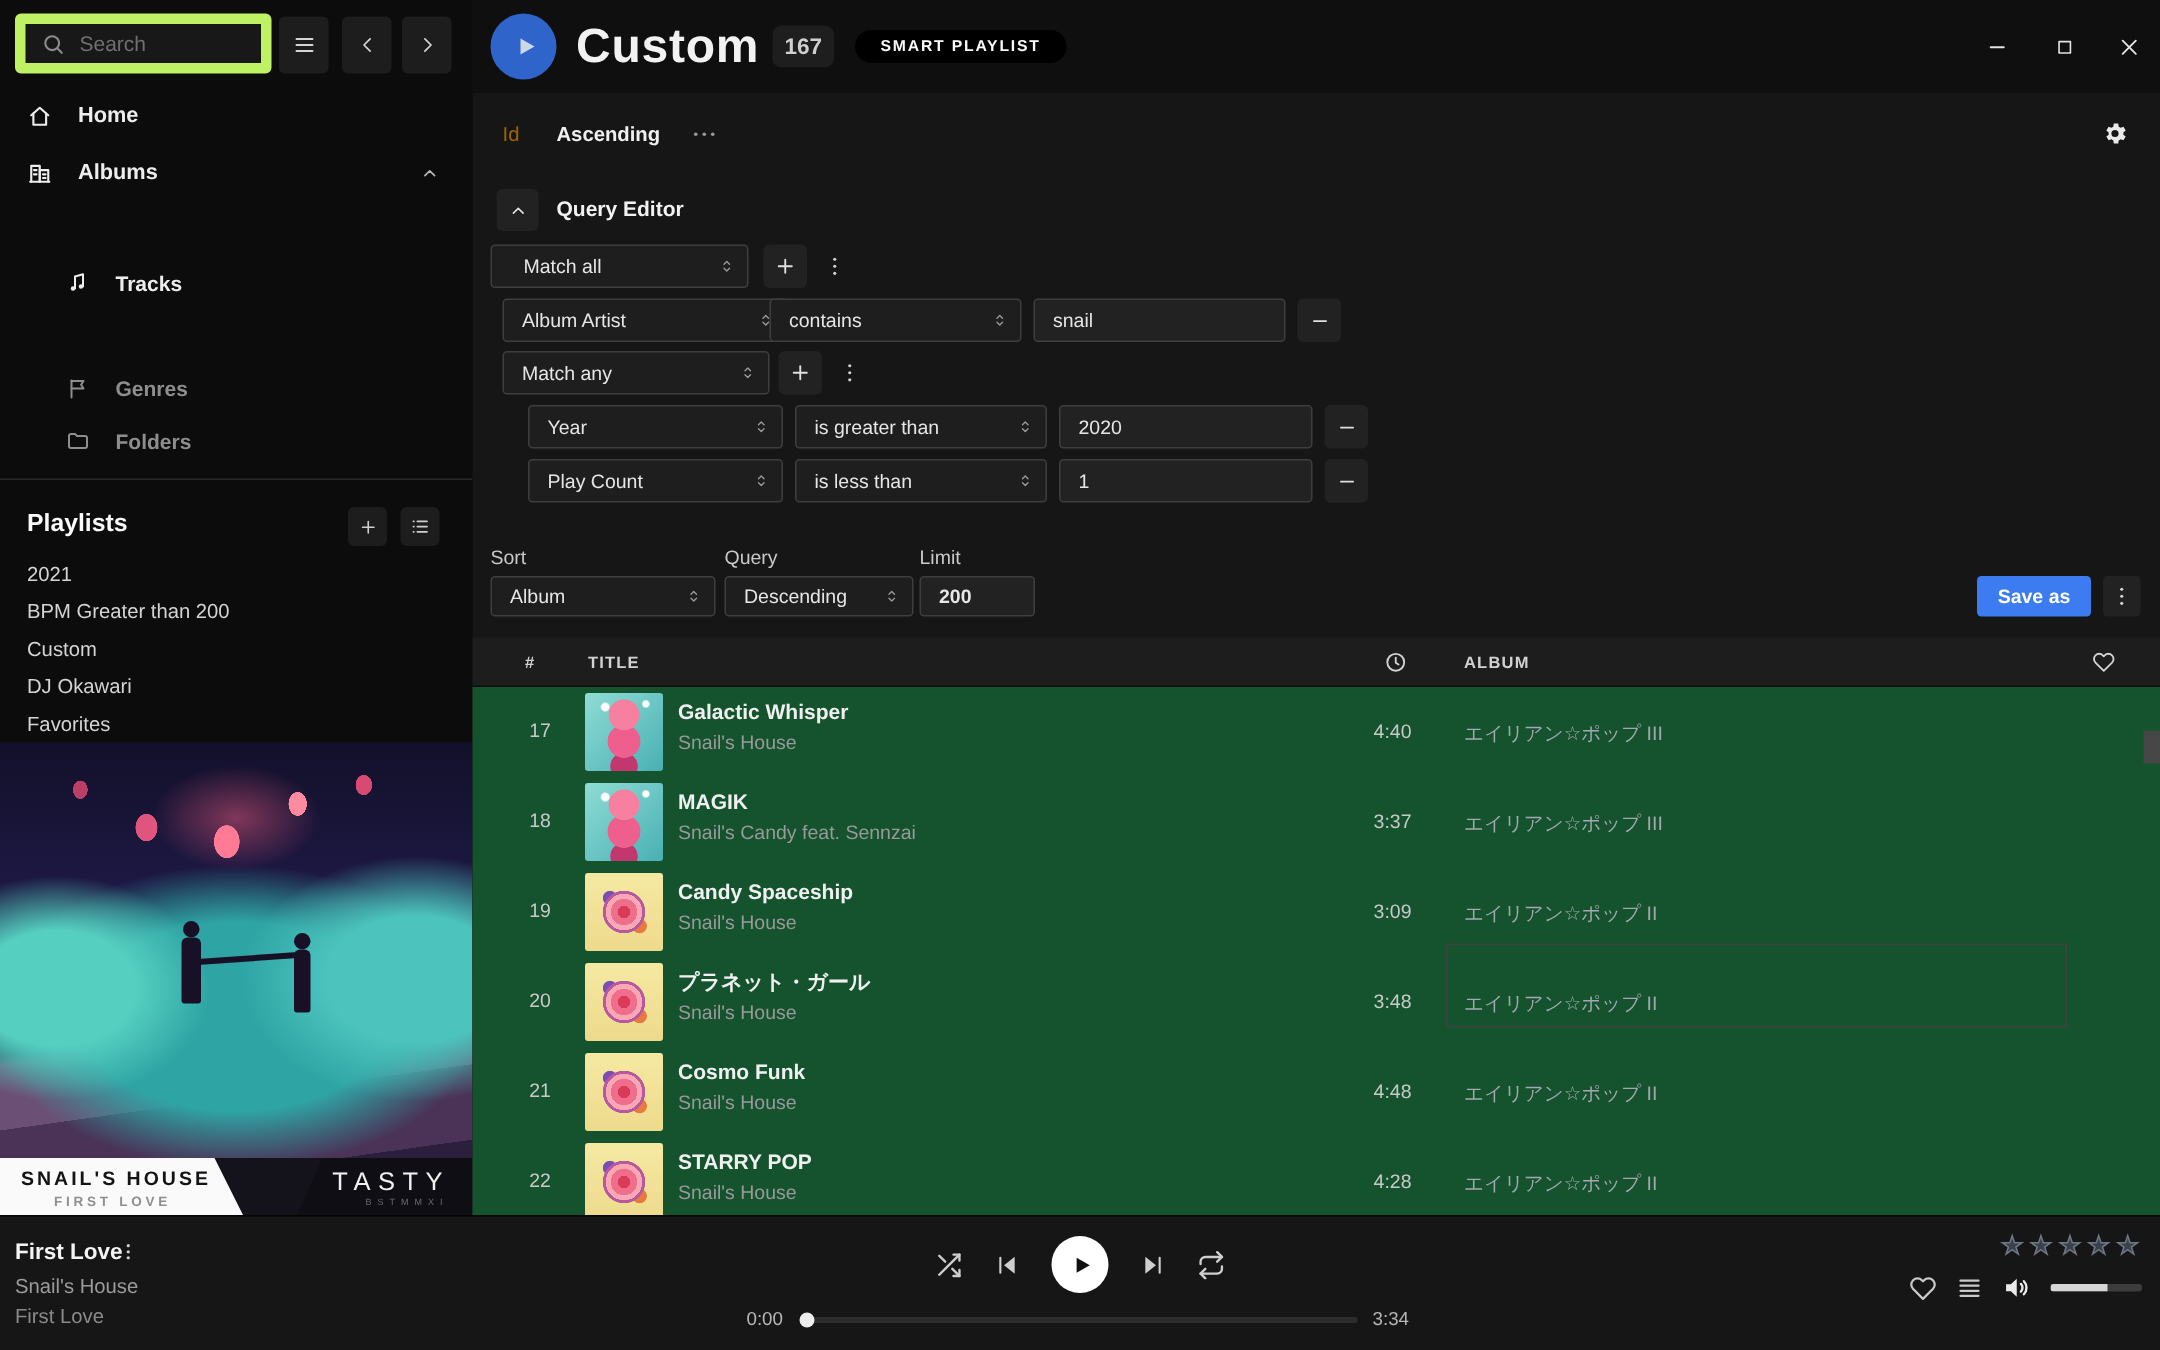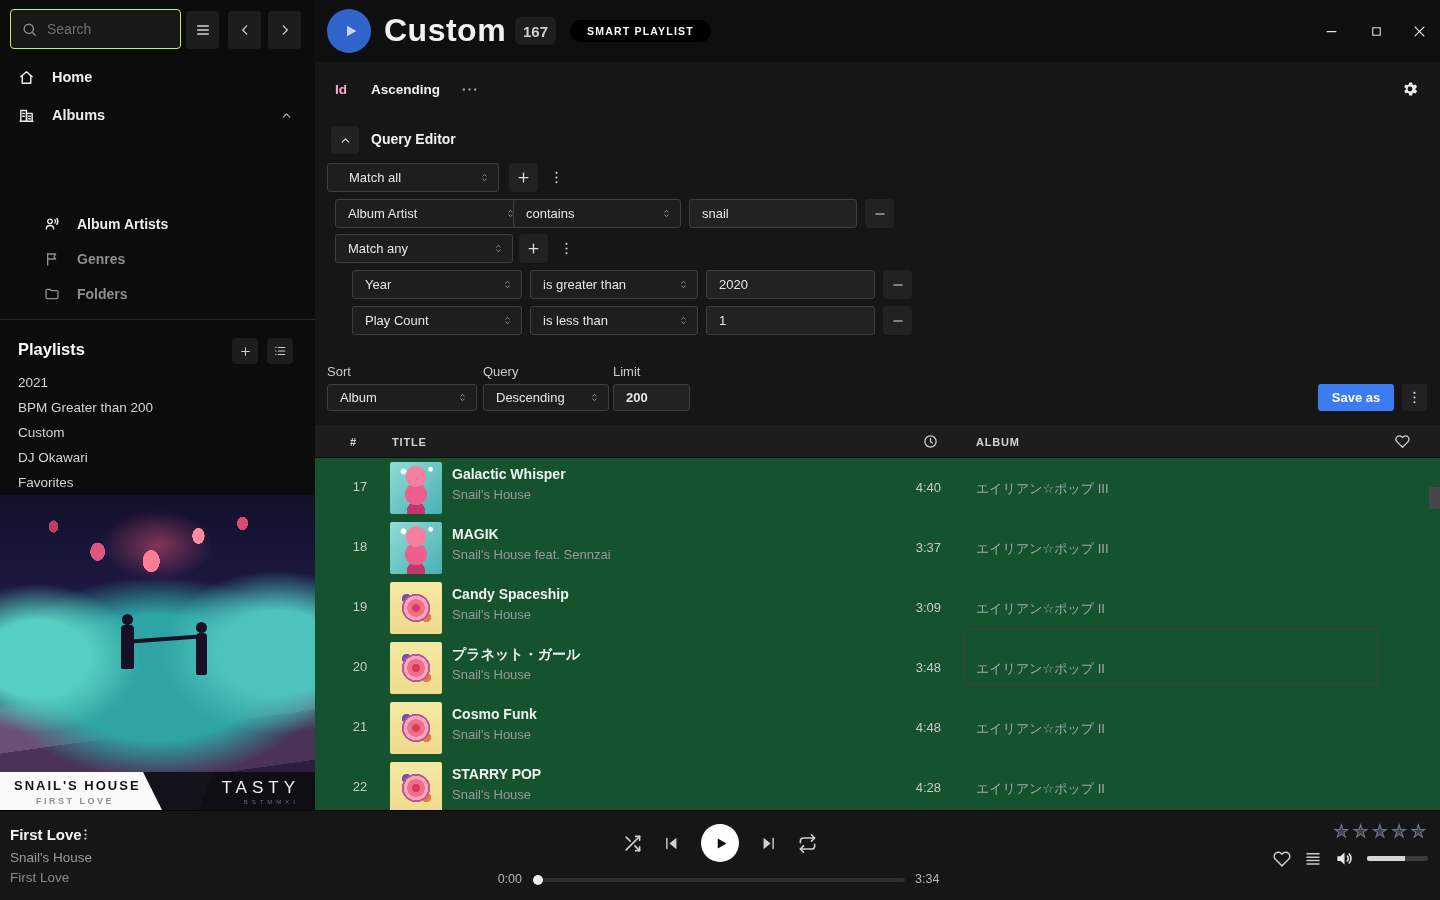--- a/index.html
+++ b/index.html
@@ -5,21 +5,21 @@
   * { margin:0; padding:0; box-sizing:border-box; }
   html,body { width:1440px; height:900px; background:#0a0a0a; overflow:hidden;
     font-family:"Liberation Sans","DejaVu Sans",sans-serif; color:#f2f2f2; }
   svg { display:block; }
   .ic { stroke:currentColor; fill:none; stroke-width:2; stroke-linecap:round; stroke-linejoin:round; }
   .icf { fill:currentColor; stroke:none; }
 
   
   #sidebar { position:absolute; left:0; top:0; width:315px; height:810px; background:#0c0c0c; }
   #search-box { position:absolute; left:10px; top:9px; width:171px; height:40px; background:#181818;
-    border:1px solid #bef264; border-radius:4px; display:flex; align-items:center; padding:0 10px; gap:9px; }
+    border:7px solid #bef264; border-radius:4px; display:flex; align-items:center; padding:0 10px; gap:9px; }
   #search-box input { background:transparent; border:none; outline:none; color:#bdbdbd; font-size:14px; width:110px;
     font-family:inherit; }
   #search-box input::placeholder { color:#6f6f6f; }
   .sq-btn { position:absolute; top:11px; width:33px; height:38px; background:#1d1d1d; border-radius:4px;
     display:flex; align-items:center; justify-content:center; color:#d5d5d5; }
   .nav-item { position:absolute; left:0; width:315px; height:30px; display:flex; align-items:center;
     padding-left:18px; gap:17px; font-size:14.5px; font-weight:700; color:#ededed; }
   .nav-sub { position:absolute; left:0; width:315px; height:35px; display:flex; align-items:center;
     padding-left:44px; gap:17px; font-size:14px; font-weight:700; color:#ededed; }
   .nav-sub.dim { color:#8e8e8e; }
@@ -65,21 +65,21 @@
     background:#2f65cb; display:flex; align-items:center; justify-content:center; color:#cfd6e8; }
   #page-title { position:absolute; left:69px; top:12px; font-size:32px; font-weight:800; letter-spacing:.5px; }
   #count-badge { position:absolute; left:200px; top:17px; height:28px; min-width:36px; background:#1e1e1e;
     border-radius:6px; display:flex; align-items:center; justify-content:center; padding:0 8px;
     font-size:15px; font-weight:700; color:#cfcfcf; }
   #type-pill { position:absolute; left:255px; top:20px; height:22px; background:#000; border-radius:12px;
     display:flex; align-items:center; padding:0 17px; font-size:10.5px; font-weight:800; letter-spacing:1.2px; color:#fafafa; }
   .win-btn { position:absolute; top:16px; width:30px; height:30px; display:flex; align-items:center;
     justify-content:center; color:#e3e3e3; }
 
-  #toolbar-sort-field { position:absolute; left:20px; top:82px; font-size:13.5px; font-weight:700; color:#f9a8d4; }
+  #toolbar-sort-field { position:absolute; left:20px; top:82px; font-size:13.5px; font-weight:400; color:#a16207; }
   #toolbar-sort-dir   { position:absolute; left:56px; top:82px; font-size:13.5px; font-weight:700; color:#f0f0f0; }
   #toolbar-more { position:absolute; left:146px; top:81px; color:#9a9a9a; }
   #settings-btn { position:absolute; left:1086px; top:80px; color:#eaeaea; }
 
   
   .q-iconbtn { position:absolute; width:28px; height:28px; background:#222; border-radius:4px;
     display:flex; align-items:center; justify-content:center; color:#e0e0e0; }
   #qe-title { position:absolute; left:56px; top:131px; font-size:14px; font-weight:700; color:#f2f2f2; }
   .sel { position:absolute; height:29px; background:#1e1e1e; border:1px solid #3e3e3e; border-radius:3px;
     display:flex; align-items:center; justify-content:space-between; padding:0 8px 0 12px;
@@ -205,30 +205,29 @@
         </svg>
     </span>
     <span>Albums</span>
     <span style="position:absolute; right:22px; color:#b9b9b9">
       <svg class="ic" width="13" height="13" viewBox="0 0 24 24">
           <polyline points="6 15 12 9 18 15"></polyline>
         </svg>
     </span>
   </div>
 
-  <div class="nav-sub" style="top:206px">
-    <span>
-      <svg class="ic" width="16" height="16" viewBox="0 0 24 24">
-          <circle cx="9" cy="8" r="3.4"></circle>
-          <path d="M3.5 19.5c0-3.2 2.5-5.2 5.5-5.2s5.5 2 5.5 5.2"></path>
-          <path d="M16.5 5.5a4.5 4.5 0 0 1 0 5"></path>
-          <path d="M19.3 3.5a8 8 0 0 1 0 9"></path>
-        </svg>
-    </span>
-    <span>Album Artists</span>
+  <div class="nav-sub" style="top:171px">
+    <span>
+      <svg width="16" height="16" viewBox="0 0 24 24">
+          <path class="ic" d="M9 17V5l8-2.2V15"></path>
+          <circle class="icf" cx="7" cy="17" r="2.2"></circle>
+          <circle class="icf" cx="15" cy="15" r="2.2"></circle>
+        </svg>
+    </span>
+    <span>Tracks</span>
   </div>
   <div class="nav-sub dim" style="top:241px">
     <span>
       <svg class="ic" width="16" height="16" viewBox="0 0 24 24">
           <path d="M5.5 21V4"></path>
           <path d="M5.5 4.5h12l-2.4 3.8 2.4 3.7h-12"></path>
         </svg>
     </span>
     <span>Genres</span>
   </div>
@@ -545,21 +544,21 @@
       <div class="t-thumb ap3"></div>
       <div class="t-title">Galactic Whisper</div>
       <div class="t-artist">Snail's House</div>
       <div class="t-dur">4:40</div>
       <div class="t-album">エイリアン☆ポップ III</div>
     </div>
     <div class="trow" style="top:60px">
       <div class="t-num">18</div>
       <div class="t-thumb ap3"></div>
       <div class="t-title">MAGIK</div>
-      <div class="t-artist">Snail's House feat. Sennzai</div>
+      <div class="t-artist">Snail's Candy feat. Sennzai</div>
       <div class="t-dur">3:37</div>
       <div class="t-album">エイリアン☆ポップ III</div>
     </div>
     <div class="trow" style="top:120px">
       <div class="t-num">19</div>
       <div class="t-thumb ap2"></div>
       <div class="t-title">Candy Spaceship</div>
       <div class="t-artist">Snail's House</div>
       <div class="t-dur">3:09</div>
       <div class="t-album">エイリアン☆ポップ II</div>

